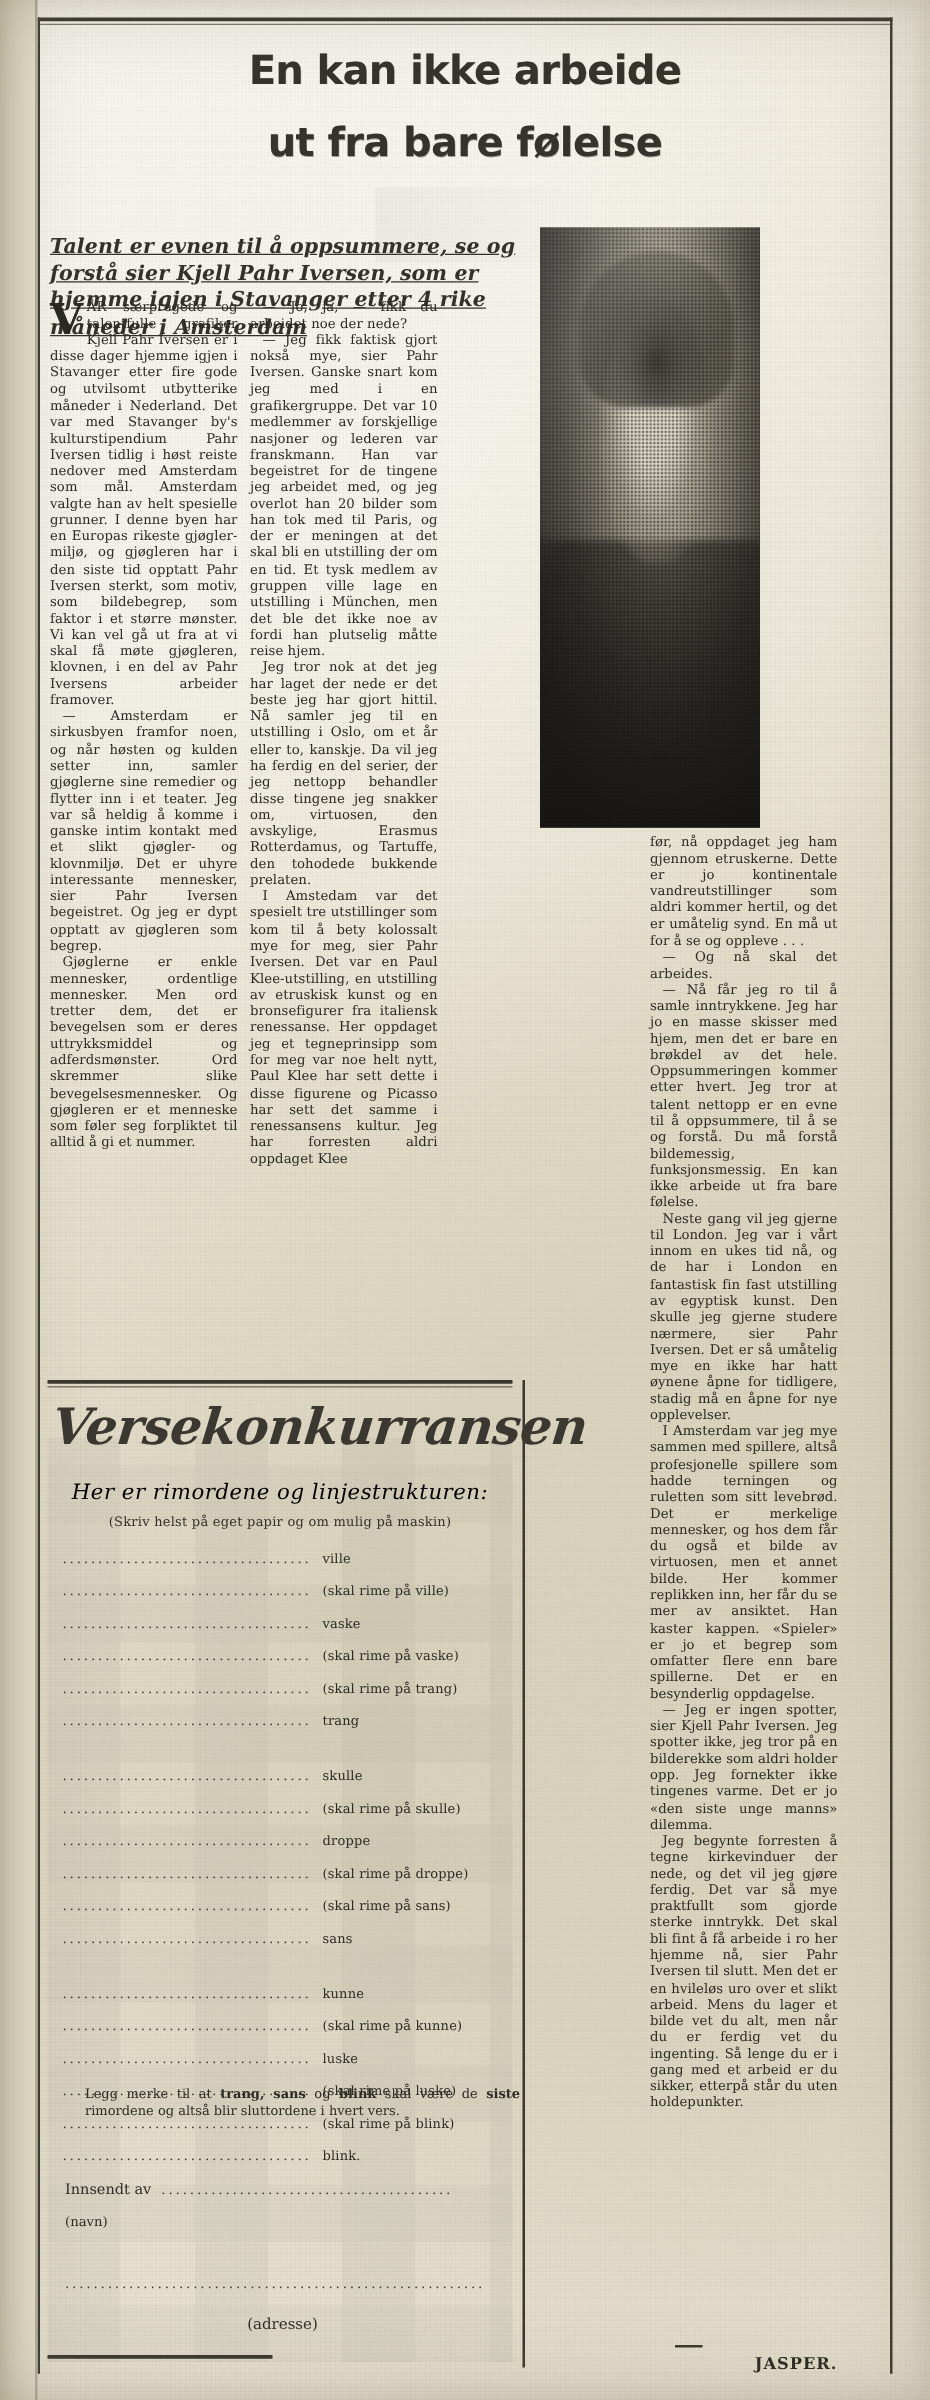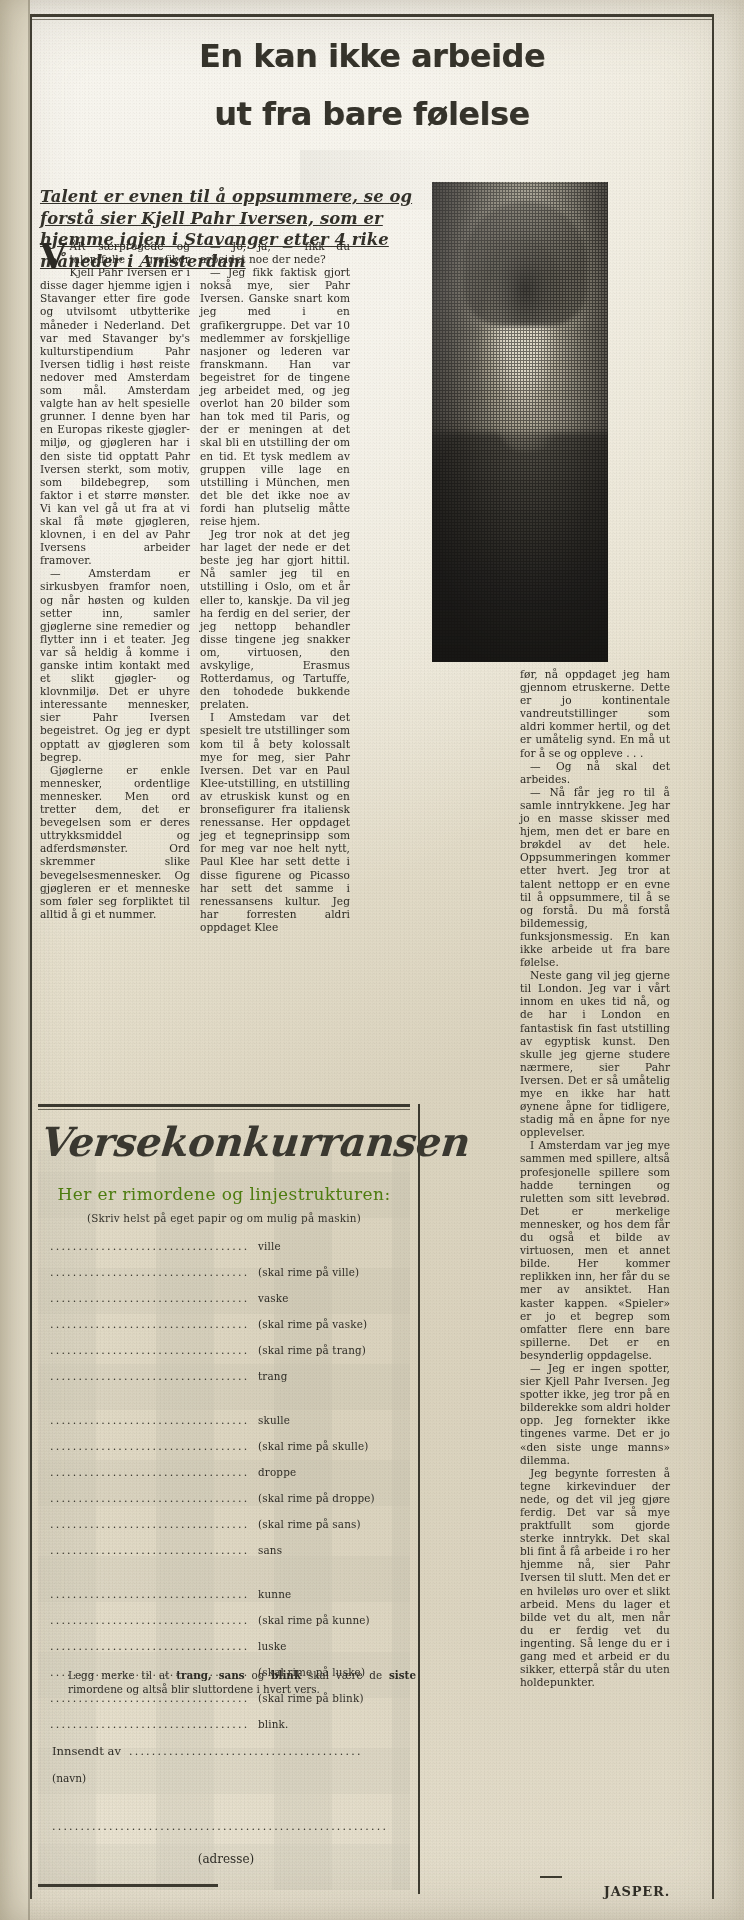--- a/index.html
+++ b/index.html
@@ -145,21 +145,21 @@
     font-family:"DejaVu Serif", serif;
     font-style:italic;font-weight:700;
     font-size:40px;line-height:44px;
     letter-spacing:-.5px;
     color:#3a3830;
     transform:skewX(-6deg);
   }
   .coupon-sub{
     position:absolute;left:0;top:80px;width:372px;text-align:center;
     font-family:"DejaVu Serif", serif;
-    font-size:17px;letter-spacing:.4px;color:#4d7c0f;
+    font-size:17px;letter-spacing:.4px;color:#000000;font-style:italic;
   }
   .coupon-note{
     position:absolute;left:0;top:108px;width:372px;text-align:center;
     font-family:"DejaVu Serif", serif;
     font-size:10.4px;letter-spacing:.2px;color:#33312a;
   }
   .lines{position:absolute;left:12px;top:136px;width:350px;}
   .lrow{display:flex;align-items:baseline;height:26px;}
   .dots{
     flex:0 0 200px;

